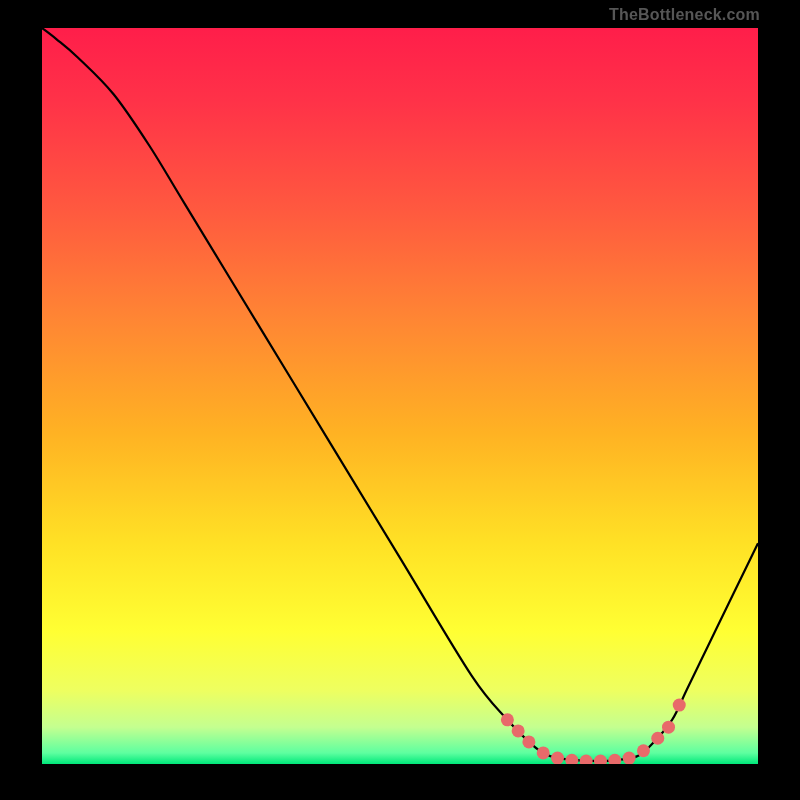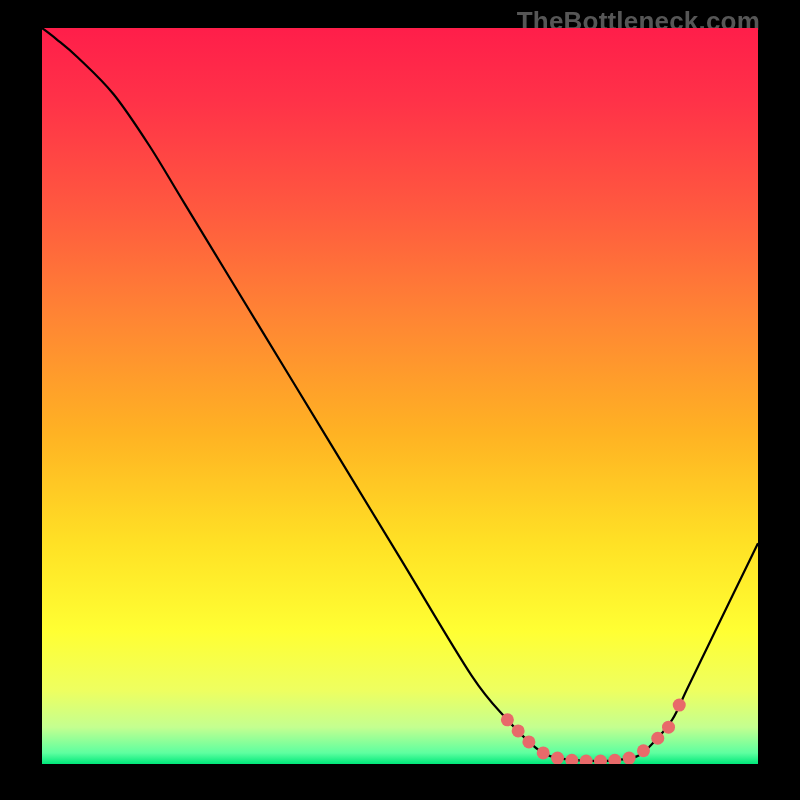--- a/index.html
+++ b/index.html
@@ -15,21 +15,21 @@
     left: 42px;
     top: 28px;
     width: 716px;
     height: 736px;
   }
   .watermark {
     position: absolute;
     top: 6px;
     right: 40px;
     font-family: Arial, Helvetica, sans-serif;
-    font-size: 26px;
+    font-size: 16px;
     font-weight: 600;
     color: #565656;
     letter-spacing: 0.2px;
     margin-left: 15px;
   }
   .plot-area {
     position: absolute;
     inset: 0;
   }
   svg {

